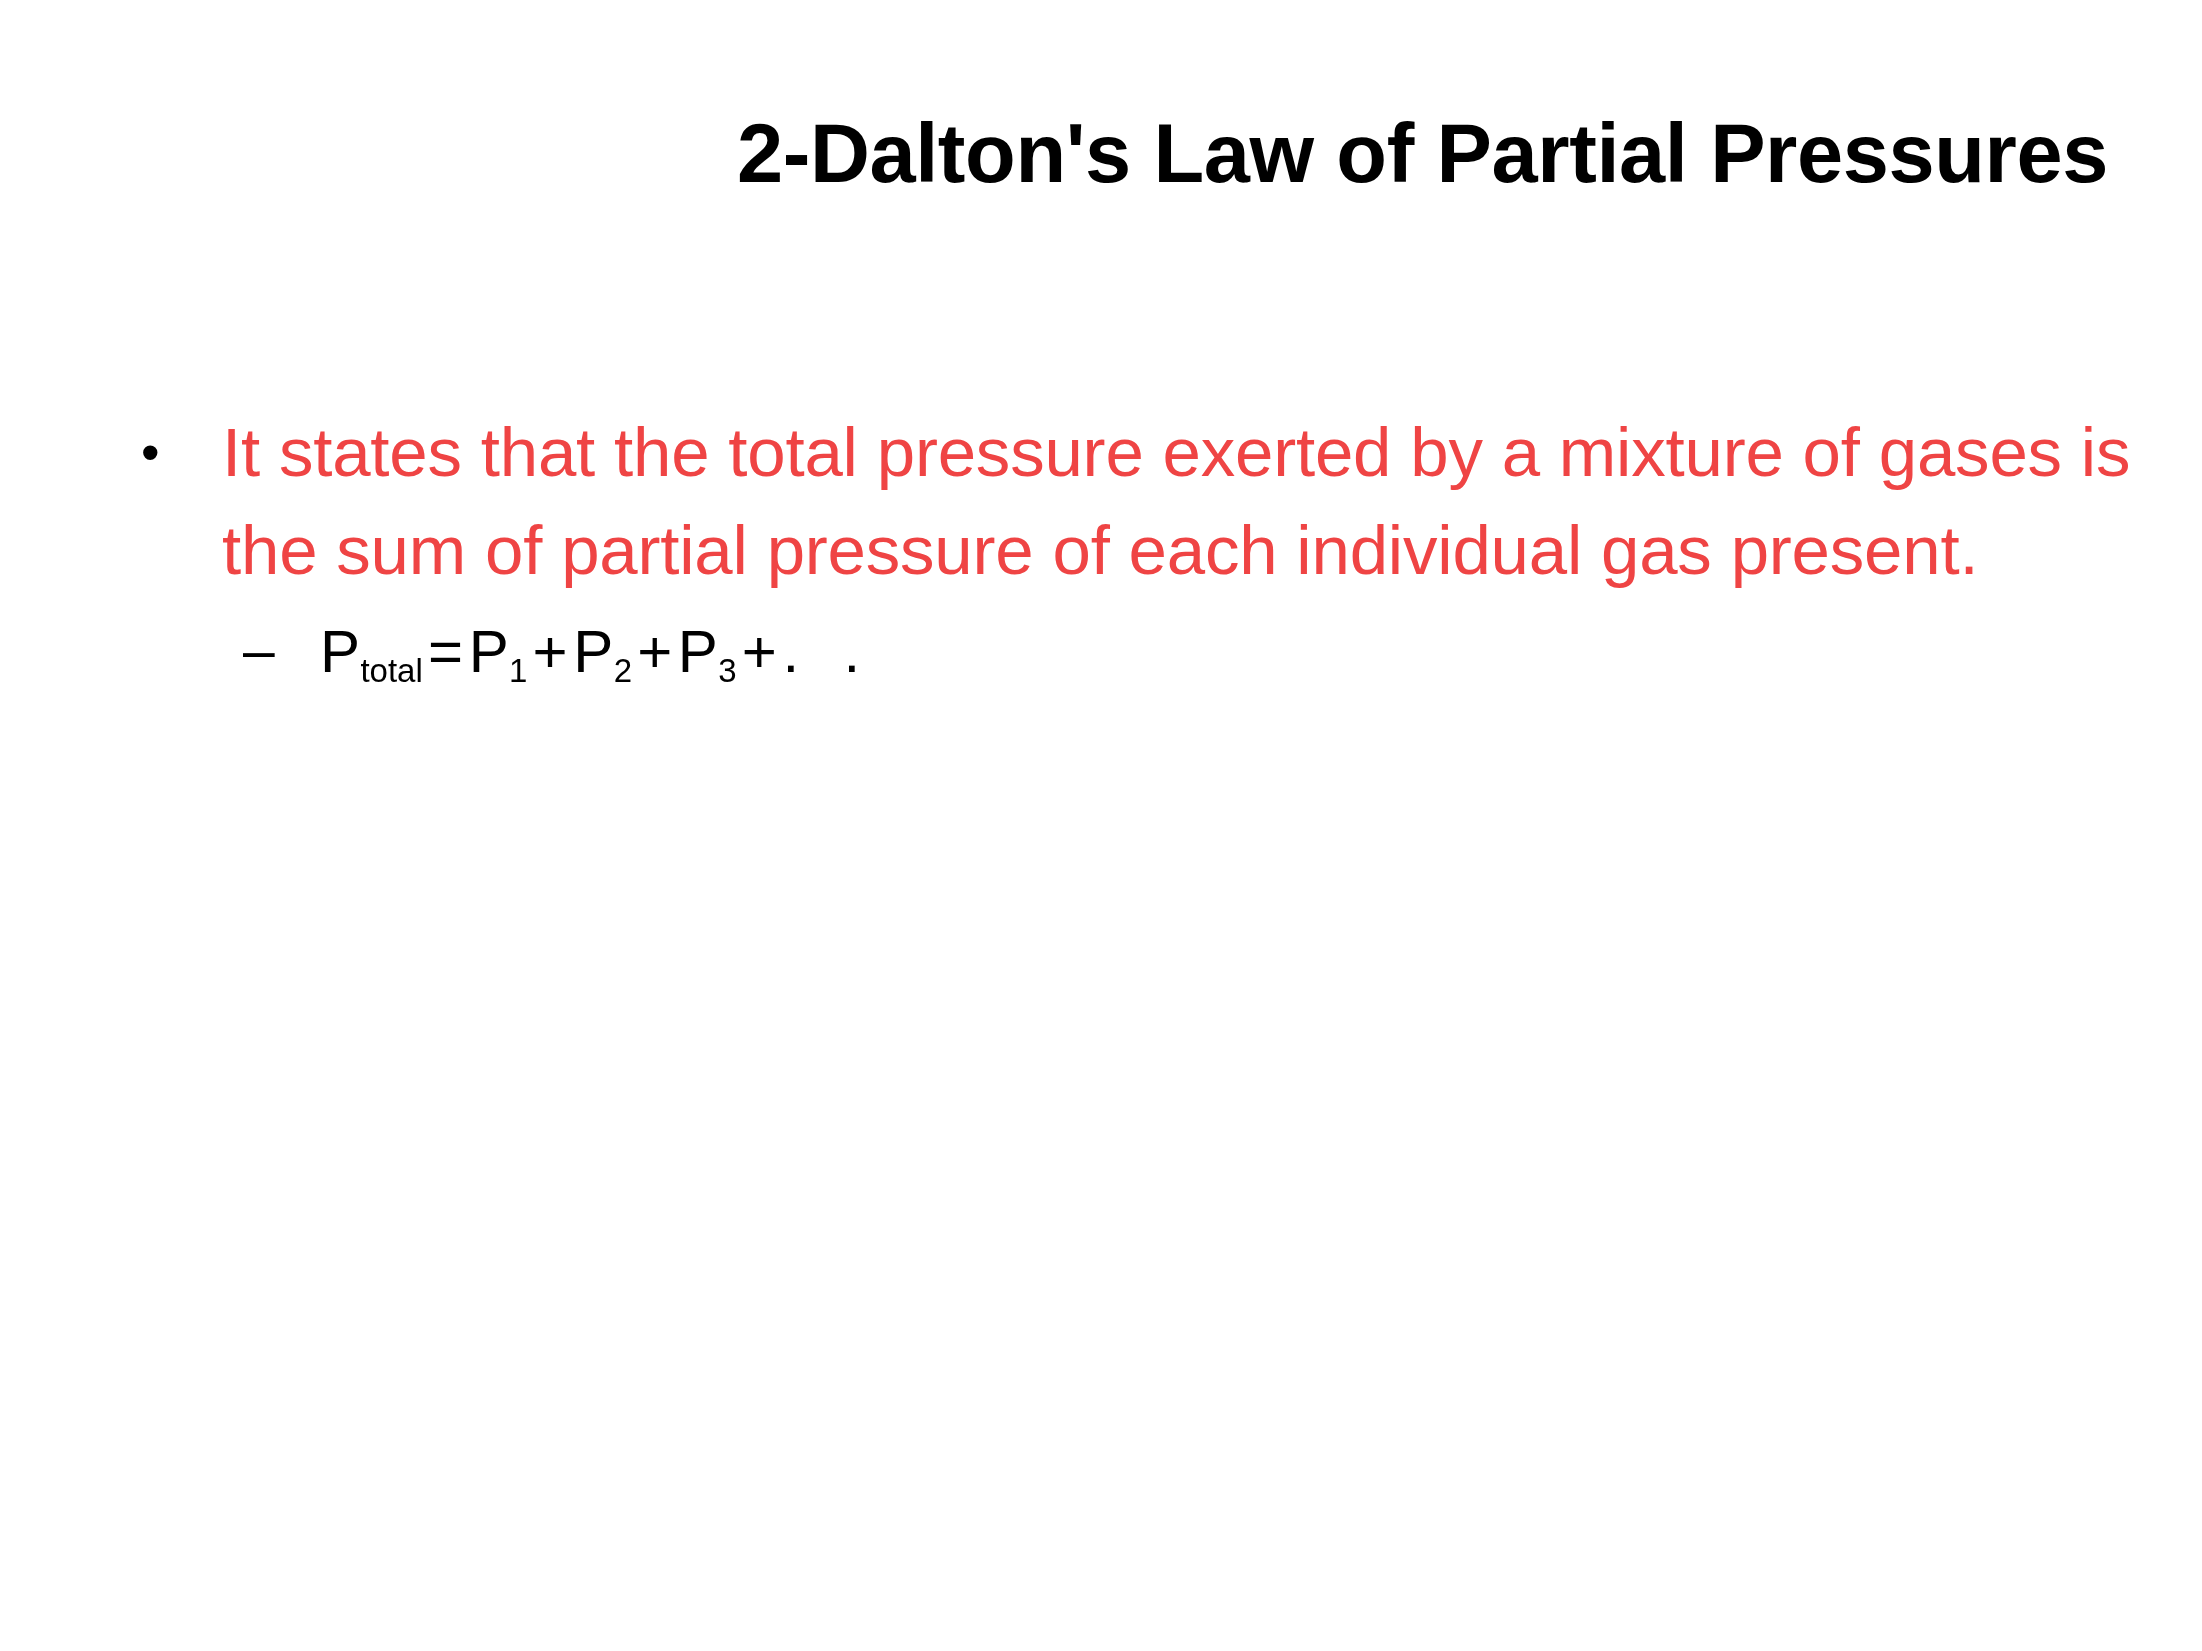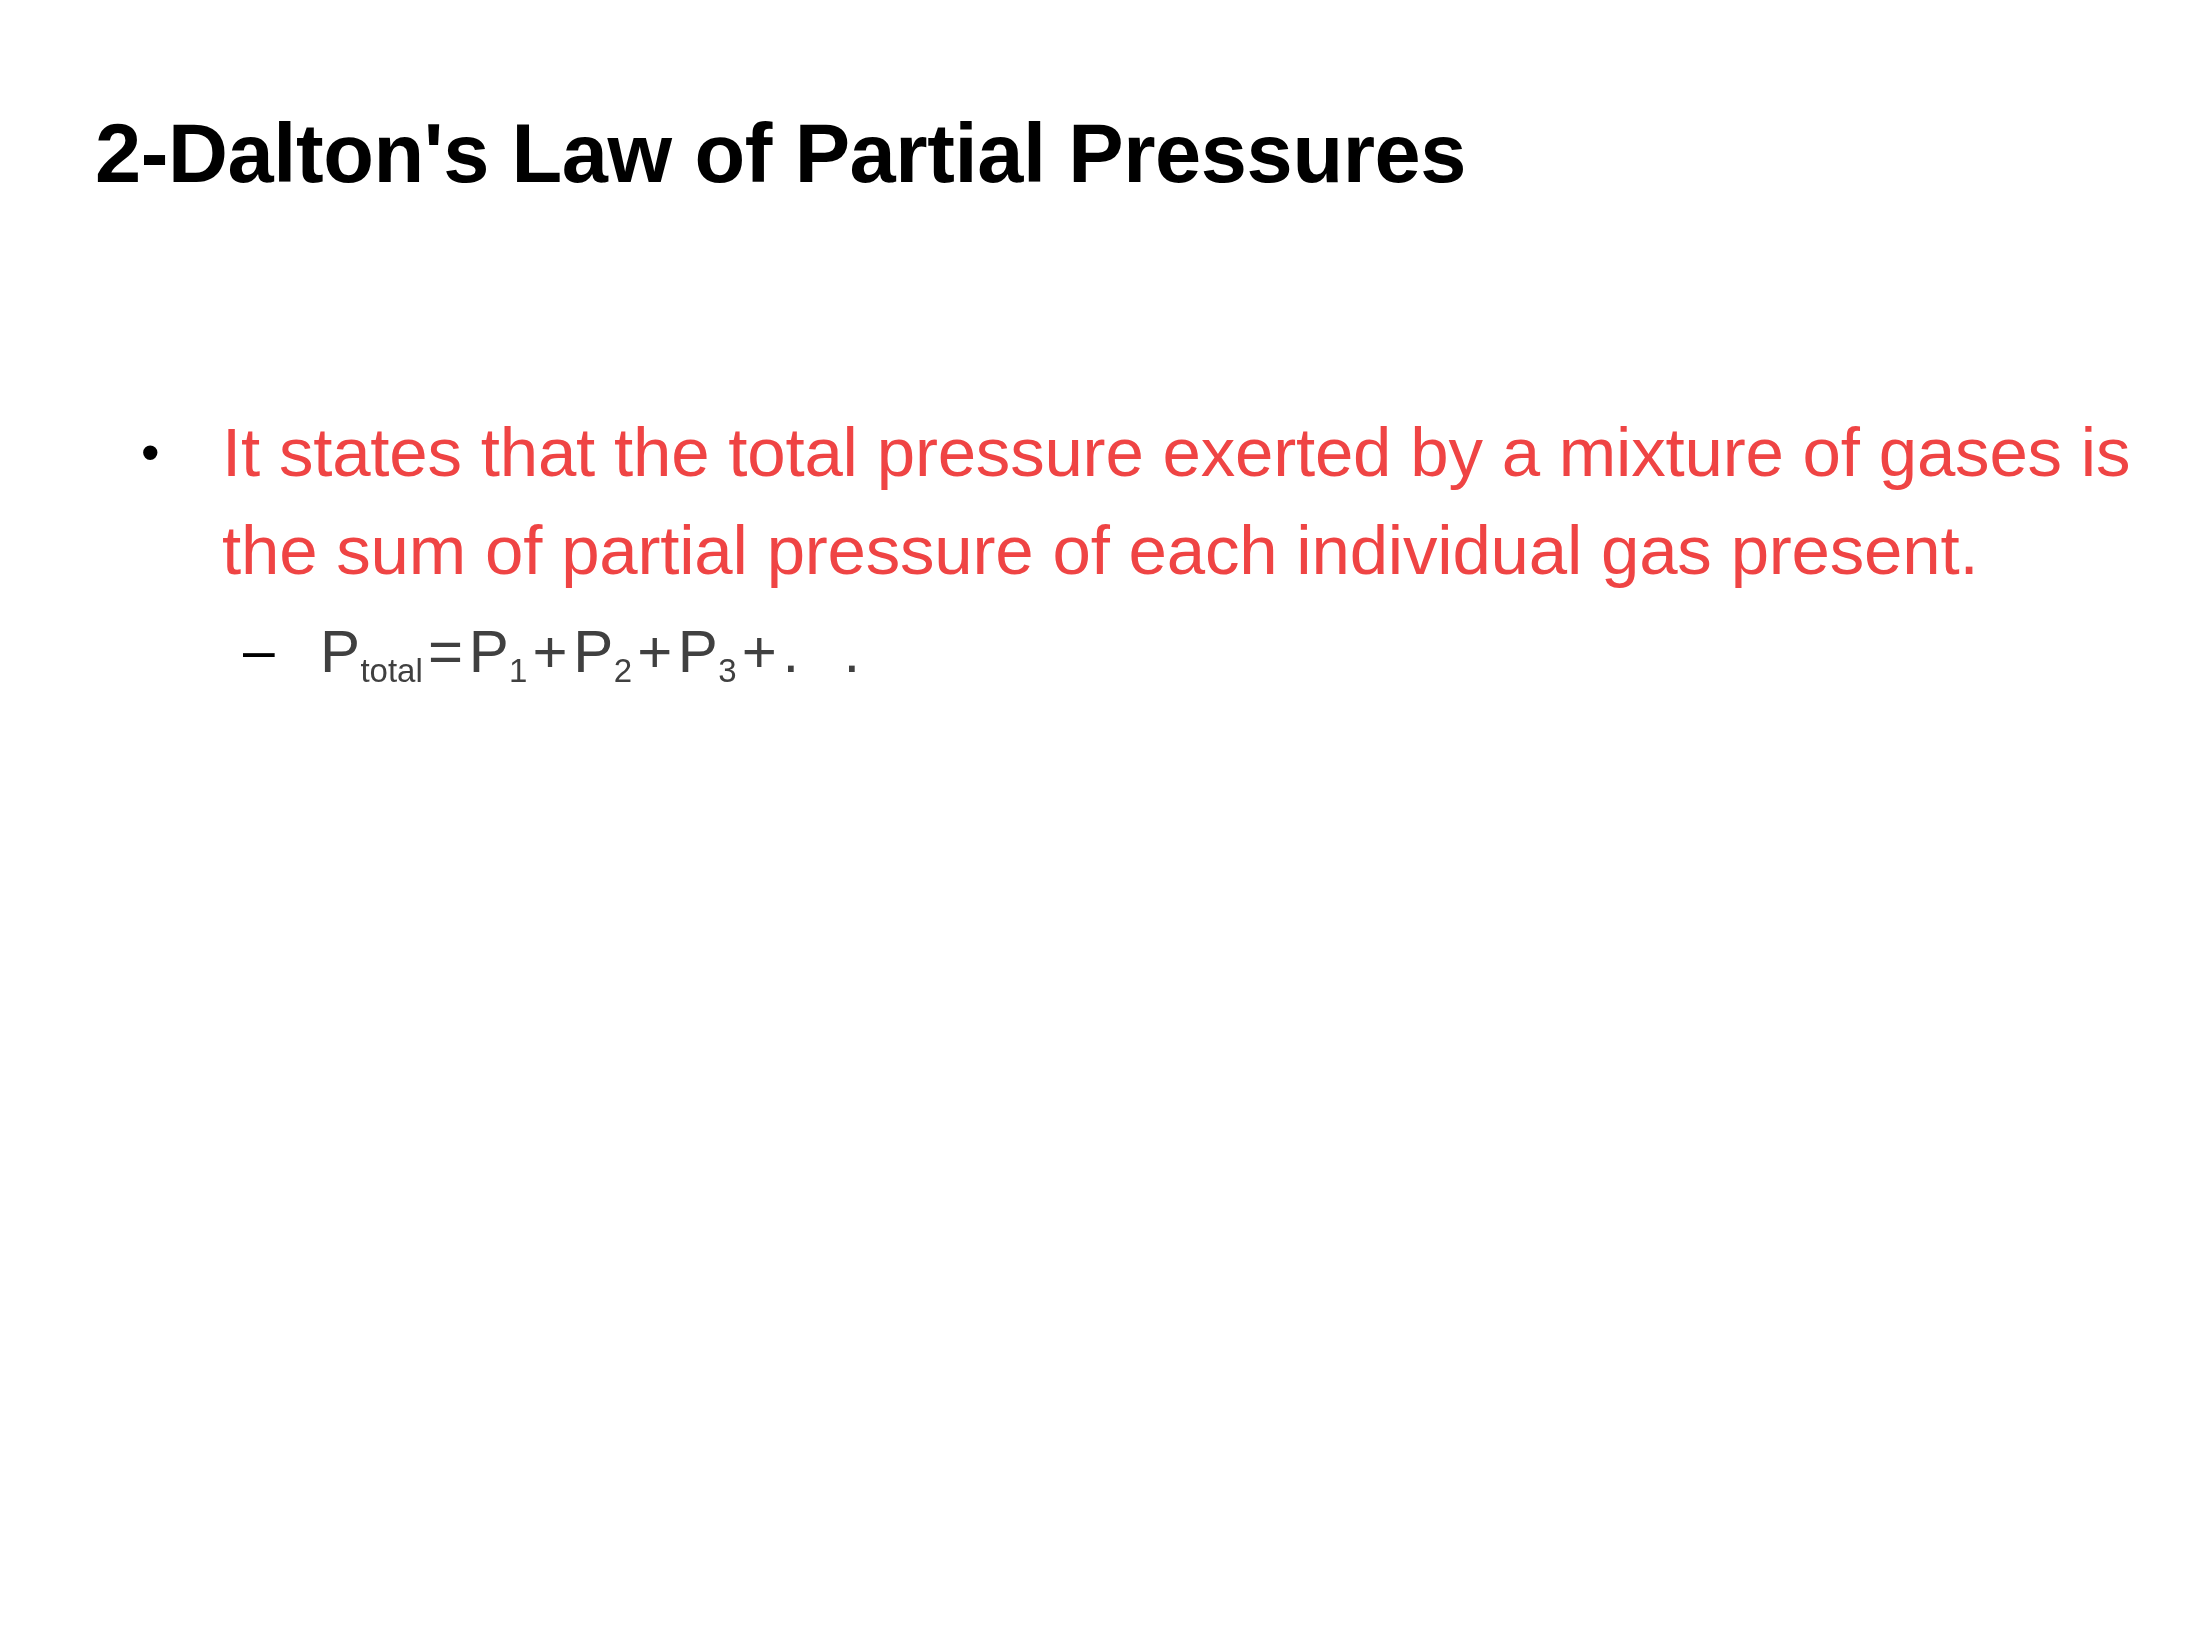--- a/index.html
+++ b/index.html
@@ -25,21 +25,21 @@
     height: 1652px;
     background: #ffffff;
   }
 
   
   .title-block {
     position: absolute;
     left: 95px;
     top: 53px;
     width: 2013px;
-    text-align: left;
+    text-align: right;
   }
   .slide-title {
     display: inline-block;
     font-family: "Liberation Sans", sans-serif;
     font-weight: bold;
     font-size: 83px;
     line-height: 1.08;
     letter-spacing: -0.4px;
     color: #000000;
     white-space: nowrap;
@@ -95,21 +95,21 @@
     line-height: 1.25;
     color: #000000;
     font-family: "Liberation Sans", sans-serif;
   }
 
   .formula {
     display: block;
     font-family: "Liberation Sans", sans-serif;
     font-size: 60px;
     line-height: 1.25;
-    color: #404040;
+    color: #000000;
     white-space: nowrap;
     letter-spacing: 0.4px;
   }
   .formula sub {
     font-size: 0.55em;
     line-height: 0;
     vertical-align: -0.30em;
     letter-spacing: 0;
   }
   .op {

